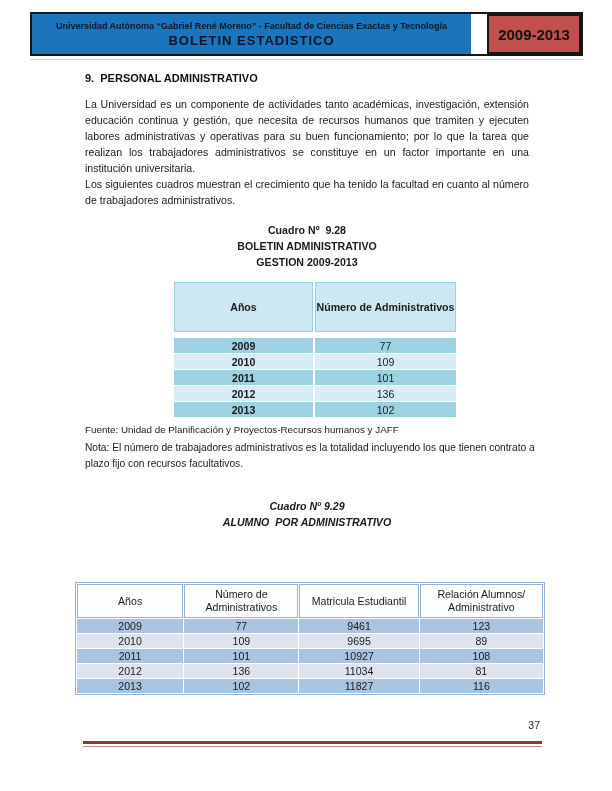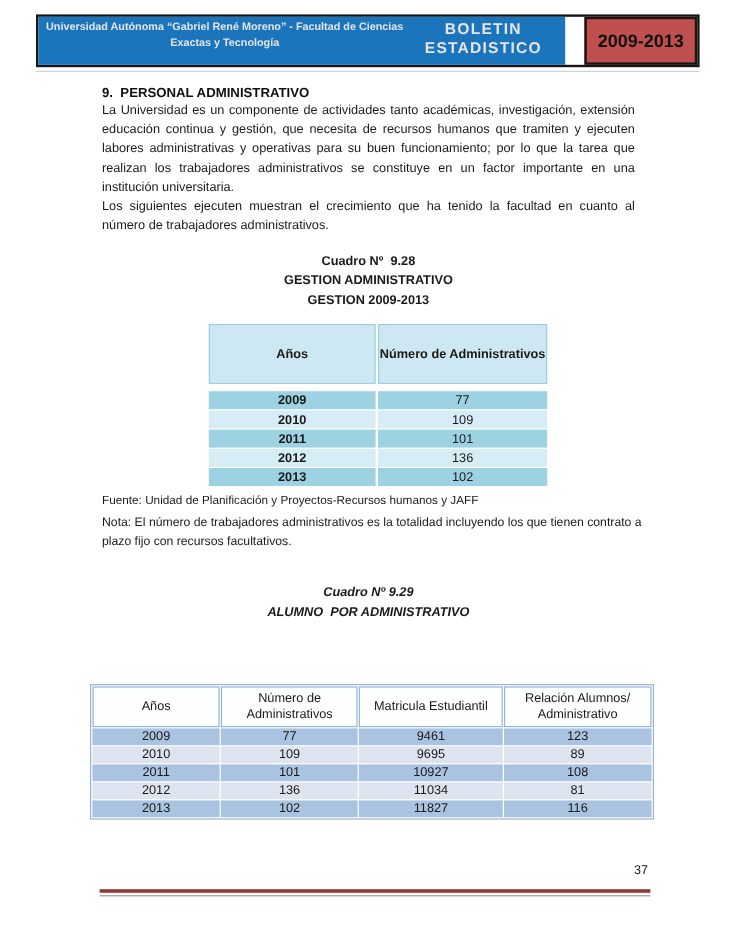--- a/index.html
+++ b/index.html
@@ -18,22 +18,22 @@
     position: absolute; top: 12px; left: 30px;
     width: 553px; height: 44px;
     border: 2px solid #161616;
     background: #ffffff;
     display: flex; align-items: stretch;
     padding: 0;
   }
   .banner-blue {
     flex: 1;
     background: var(--banner-blue, #1b75bc);
-    display: flex; flex-direction: row; justify-content: center;
-    text-align: center; color: #e5e5e5;
+    display: flex; flex-direction: column; justify-content: center;
+    text-align: center; color: #0f172a;
     padding: 2px 4px;
   }
   .banner-line1 { font-size: 9px; font-weight: bold; line-height: 13px; }
   .banner-line2 { font-size: 13px; font-weight: bold; letter-spacing: 1px; line-height: 16px; }
   .period-box {
     width: 94px; margin-left: 16px;
     border: 2px solid #161616;
     background: var(--period-red, #c0504d);
     display: flex; align-items: center; justify-content: center;
     font-size: 15px; font-weight: bold; color: #111;
@@ -44,20 +44,21 @@
   }
 
   
   .content { position: absolute; top: 66px; left: 85px; width: 444px; }
 
   .section-heading {
     font-size: 11px; font-weight: bold; white-space: pre-wrap;
     margin-top: 6px; color: #111;
   }
   .para {
+    margin-top: 12px;
     font-size: 10.6px; line-height: 16px;
     text-align: justify;
   }
   .para + .para { margin-top: 0; }
 
   .table-caption { margin-top: 14px; text-align: center; }
   .table-caption .cap-line {
     font-size: 10.6px; font-weight: bold; line-height: 16px; white-space: pre;
   }
   .caption-2 { margin-top: 26px; font-style: italic; }
@@ -141,25 +142,25 @@
   </div>
   <div class="period-box">2009-2013</div>
 </div>
 <div class="header-rule"></div>
 
 <div class="content">
 
   <div class="section-heading">9.  PERSONAL ADMINISTRATIVO</div>
 
   <div class="para">La Universidad es un componente de actividades tanto académicas, investigación, extensión educación continua y gestión,  que necesita de recursos humanos que tramiten y ejecuten labores administrativas y operativas para su buen funcionamiento;  por lo que la tarea  que realizan los trabajadores administrativos se constituye en un factor importante en una institución universitaria.</div>
-  <div class="para">Los siguientes ejecuten muestran el crecimiento que ha tenido la facultad en cuanto al número de trabajadores administrativos.</div>
+  <div class="para">Los siguientes cuadros muestran el crecimiento que ha tenido la facultad en cuanto al número de trabajadores administrativos.</div>
 
   <div class="table-caption">
     <div class="cap-line">Cuadro Nº  9.28</div>
-    <div class="cap-line">GESTION ADMINISTRATIVO</div>
+    <div class="cap-line">BOLETIN ADMINISTRATIVO</div>
     <div class="cap-line">GESTION 2009-2013</div>
   </div>
 
   <table class="table-928">
     <thead>
       <tr>
         <th class="col-y">Años</th>
         <th class="col-n">Número de Administrativos</th>
       </tr>
     </thead>

